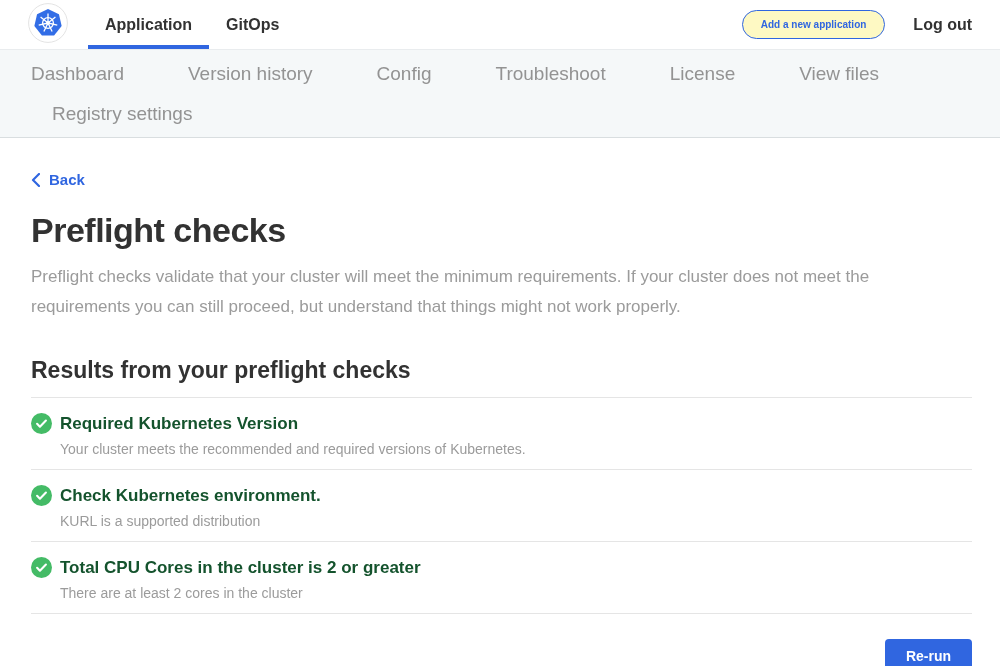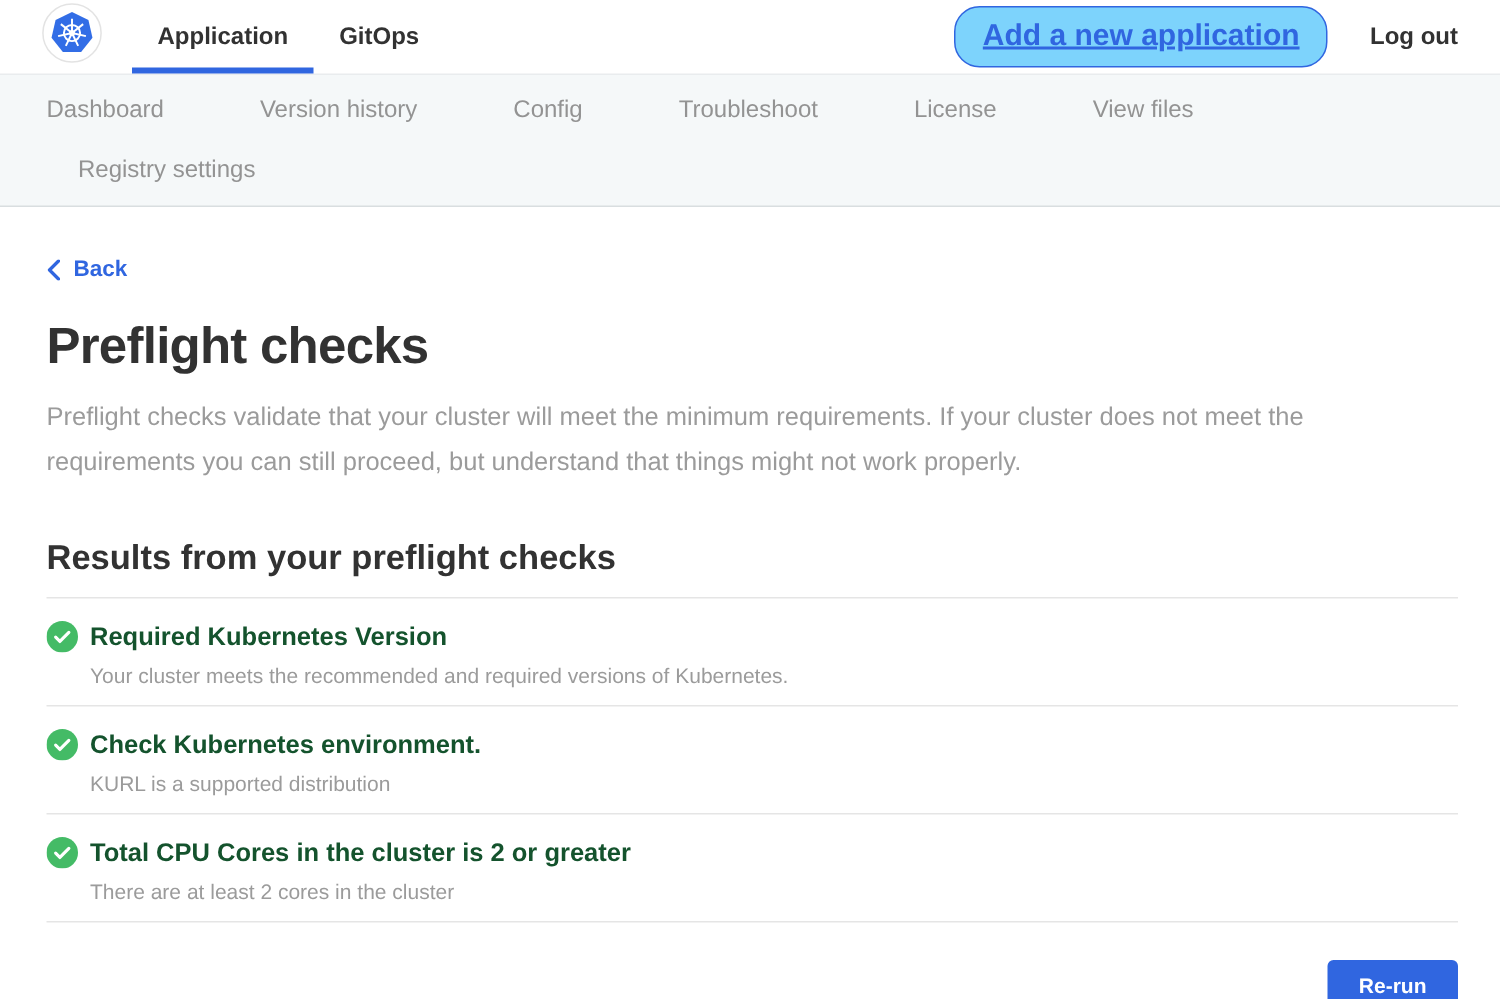--- a/index.html
+++ b/index.html
@@ -29,51 +29,50 @@
     padding: 0 17px;
     font-size: 16px; font-weight: 700; color: #323232;
     cursor: pointer;
     border-bottom: 4px solid transparent;
     border-top: 4px solid transparent;
   }
   .nav-tab.active { border-bottom-color: #3066e0; }
   .nav-spacer { flex: 1; }
   .nav-right { display: flex; align-items: center; }
   .add-app-btn {
-    background: #7dd3fc;
+    background: #fef9c3;
     border: 1.5px solid #3066e0;
     color: #3066e0;
     font-weight: 700;
-    font-size: 20px;
+    font-size: 10px;
     padding: 8px 18px;
     border-radius: 17px;
     cursor: pointer;
     font-family: inherit;
-    text-decoration: underline;
   }
   .logout-link {
     margin-left: 28px;
     font-size: 16px;
     font-weight: 600;
     color: #323232;
     cursor: pointer;
   }
 
   
   .subnav {
     background: #f5f8f9;
     border-bottom: 1px solid #d9dee0;
     padding: 4px 0 3px 0;
   }
   .subnav-row { display: flex; height: 40px; align-items: center; }
   .subnav-row.row1 { padding-left: 31px; }
   .subnav-row.row2 { padding-left: 52px; }
   .subnav-item {
     color: #939393;
-    font-size: 16px;
+    font-size: 19px;
     margin-right: 64px;
     cursor: pointer;
     white-space: nowrap;
   }
 
   
   .main {
     padding: 33px 28px 0 31px;
   }
   .back-link {

